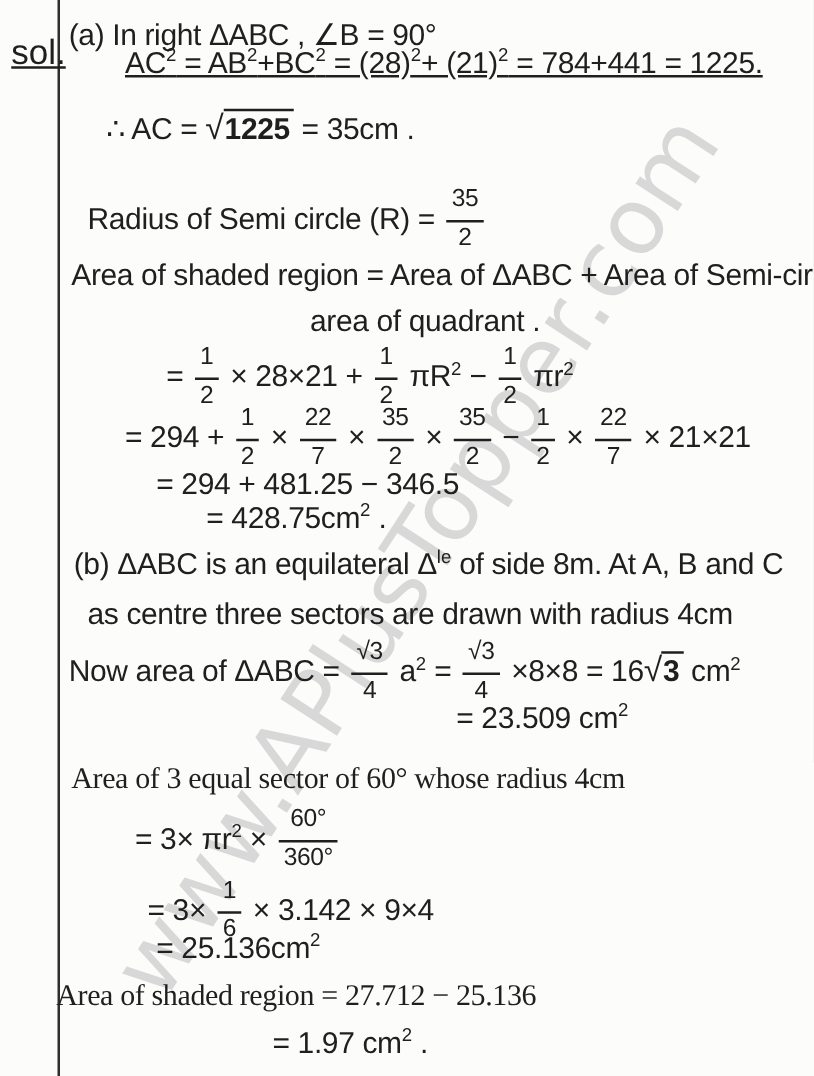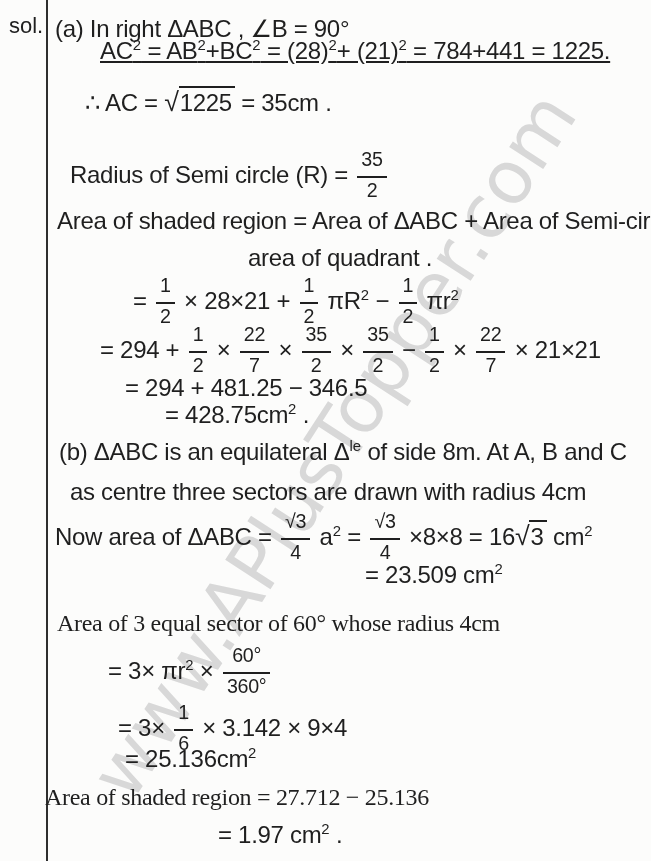--- a/index.html
+++ b/index.html
@@ -24,23 +24,24 @@
   }
   .margin-line{
     position:absolute;
     left:46px;top:0;
     width:2px;height:861px;
     background:var(--rule,#2e2e2e);
     z-index:2;
   }
   .sol-label{
     position:absolute;
-    left:9px;top:13px;
-    font-size:22px;
+    left:9px;top:26px;
+    font-size:28px;
     z-index:3;
+    text-decoration:underline;
   }
   .lines{position:absolute;left:0;top:0;width:100%;height:100%;z-index:3;}
   .line{
     position:absolute;
     white-space:nowrap;
     font-size:24px;
     letter-spacing:-0.3px;
     line-height:1.25;
   }
   .line sup{
@@ -55,21 +56,21 @@
     text-align:center;
     font-size:0.82em;
     line-height:1.15;
     margin:0 3px;
     transform:translateY(-2px);
   }
   .frac .num{display:block;border-bottom:2px solid currentColor;padding:0 4px 5px;}
   .frac .den{display:block;padding:1px 4px 0;}
   .sqrt{display:inline-block;white-space:nowrap;}
   .sqrt .rad-sign{font-size:1.12em;}
-  .sqrt .rad{border-top:2px solid currentColor;padding:1px 3px 0 1px;}
+  .sqrt .rad{border-top:2px solid currentColor;padding:1px 3px 0 1px;font-weight:bold;}
 </style>
 </head>
 <body>
 
 <div class="page" id="page" style="--paper: #fcfcfb; --ink: #1f1f1f; --watermark: #d8d8d8; --rule: #2e2e2e; width: 651px; height: 861px;">
   <div class="watermark">www.APlusTopper.com</div>
   <div class="margin-line"></div>
   <div class="sol-label">sol.</div>
   <div class="lines" id="solution-lines">
       <div class="line" style="left: 55px; top: 14px;"><span>(a) In right ΔABC ,  ∠B = 90°</span></div>

